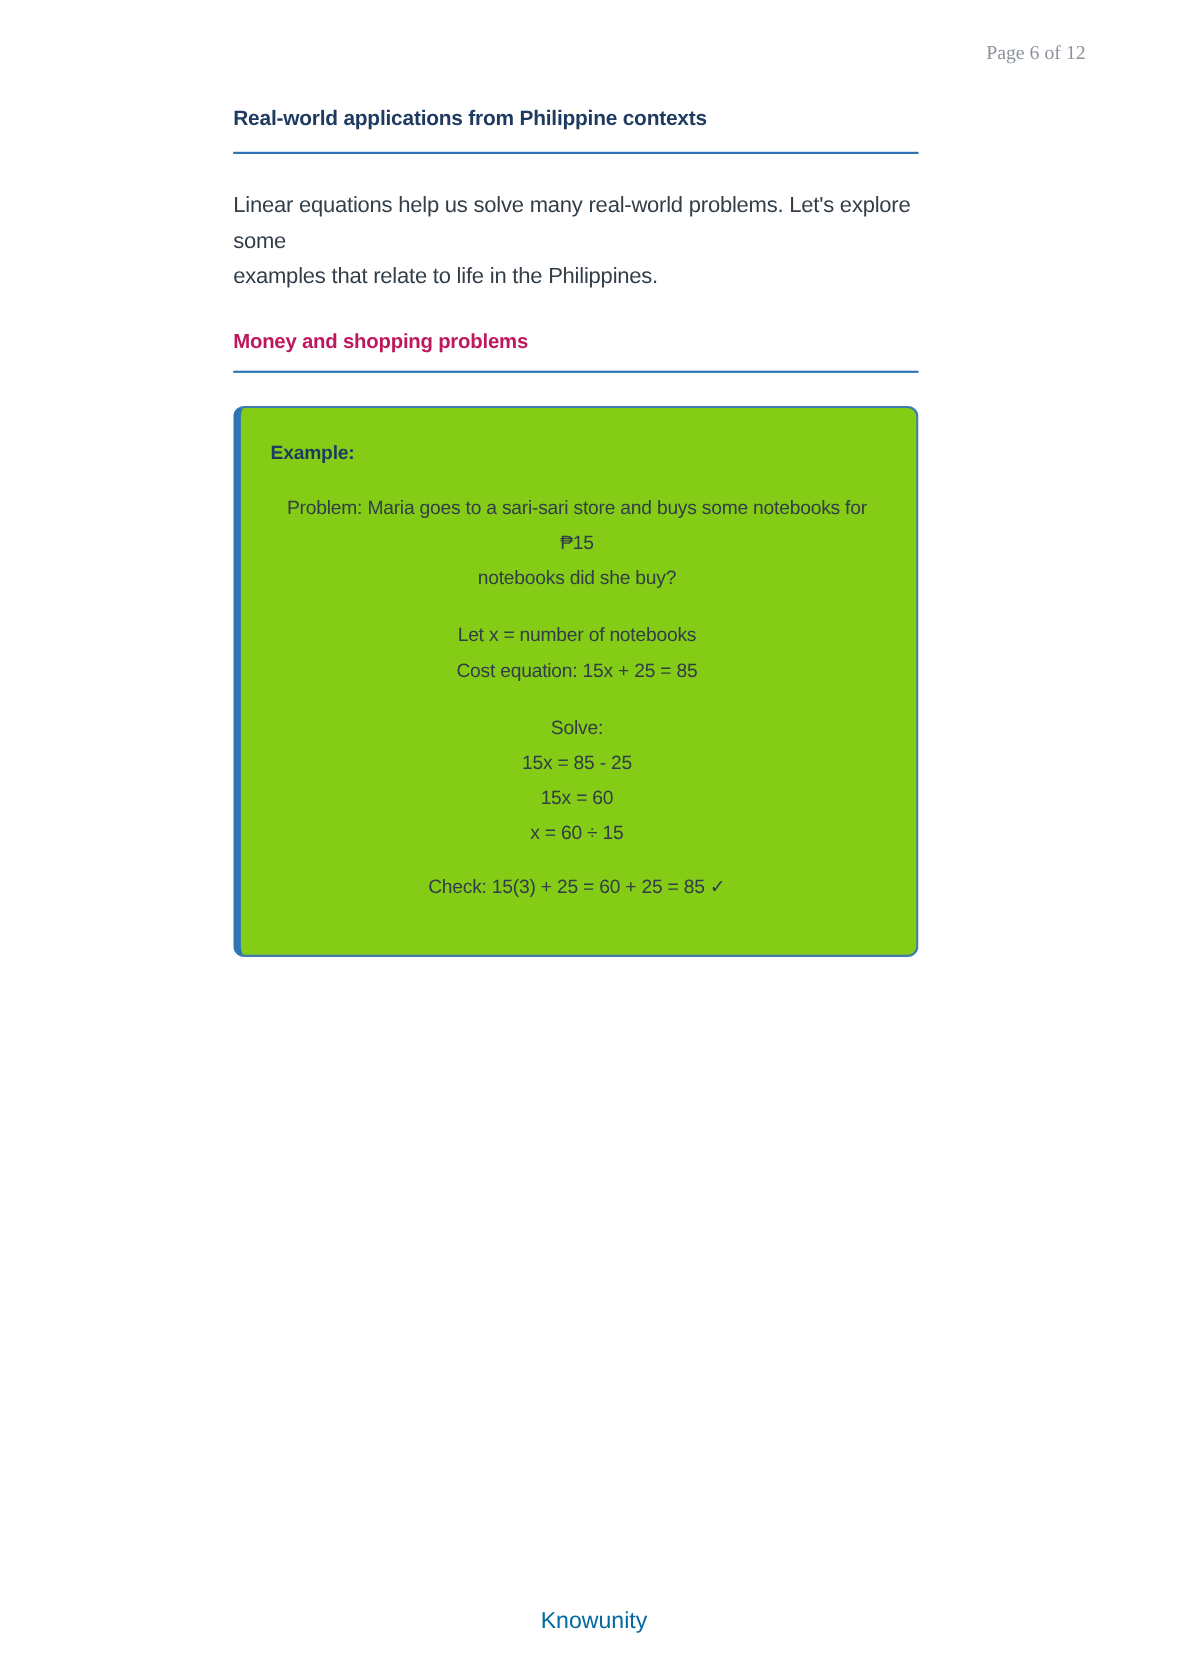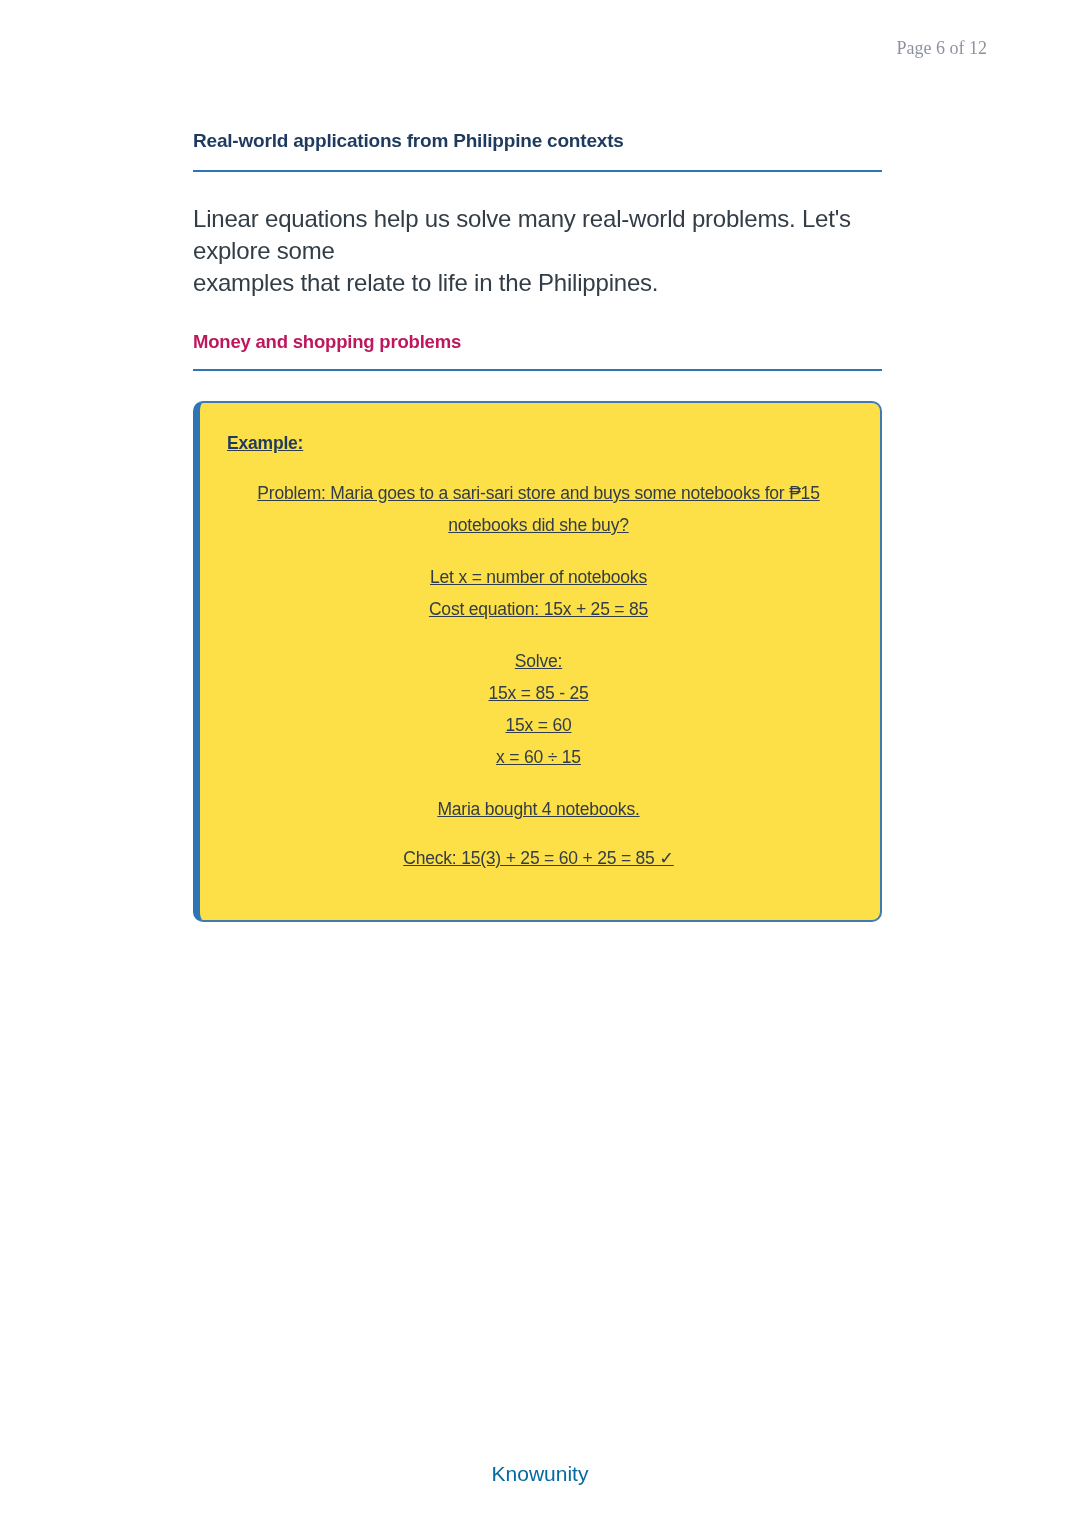--- a/index.html
+++ b/index.html
@@ -18,63 +18,61 @@
   .page-indicator {
     position: absolute;
     top: 38px;
     right: 93px;
     font-family: "Liberation Serif", "DejaVu Serif", serif;
     font-size: 18px;
     color: #8d939e;
   }
   .content {
     position: absolute;
-    left: 193px;
+    left: 212px;
     top: 96px;
-    width: 689px;
-    margin-top: 32px;
+    width: 623px;
   }
   h1.section-heading {
     margin: 0;
     font-size: 19px;
     font-weight: bold;
     line-height: 26px;
     color: #1e3a5f;
     letter-spacing: -0.2px;
   }
   .rule {
     height: 0;
     border-bottom: 2px solid #2e75b6;
     margin: 0;
   }
   .rule-under-h1 { margin-top: 16px; }
   .rule-under-h2 { margin-top: 15px; }
   p.intro {
     margin: 31px 0 0 0;
-    font-size: 24px;
+    font-size: 20px;
     line-height: 32px;
     letter-spacing: -0.2px;
   }
   p.intro .line { display: block; }
   h2.subsection-heading {
     margin: 30px 0 0 0;
     font-size: 18.5px;
     font-weight: bold;
     line-height: 25px;
     color: #be185d;
     letter-spacing: -0.2px;
   }
   .example-box {
     margin-top: 30px;
     border: 2px solid #4179b1;
     border-left: 7px solid #2e75b6;
     border-radius: 10px;
     padding: 28px 30px 46px 27px;
-    background: #fde047;
-    text-decoration: underline;
+    background: #84cc16;
   }
   .example-label {
     font-size: 17.5px;
     font-weight: bold;
     line-height: 24px;
     color: #1e3a5f;
     letter-spacing: -0.2px;
   }
   .example-box p {
     margin: 20px 0 0 0;
@@ -128,20 +126,19 @@
       <span class="line">Cost equation: 15x + 25 = 85</span>
     </p>
 
     <p class="solve">
       <span class="line">Solve:</span>
       <span class="line">15x = 85 - 25</span>
       <span class="line">15x = 60</span>
       <span class="line">x = 60 ÷ 15</span>
     </p>
 
-    <p class="answer">Maria bought 4 notebooks.</p>
 
     <p class="check">Check: 15(3) + 25 = 60 + 25 = 85  ✓</p>
 
   </div>
 </div>
 
 <div class="footer-brand">Knowunity</div>
 
 </body></html>

